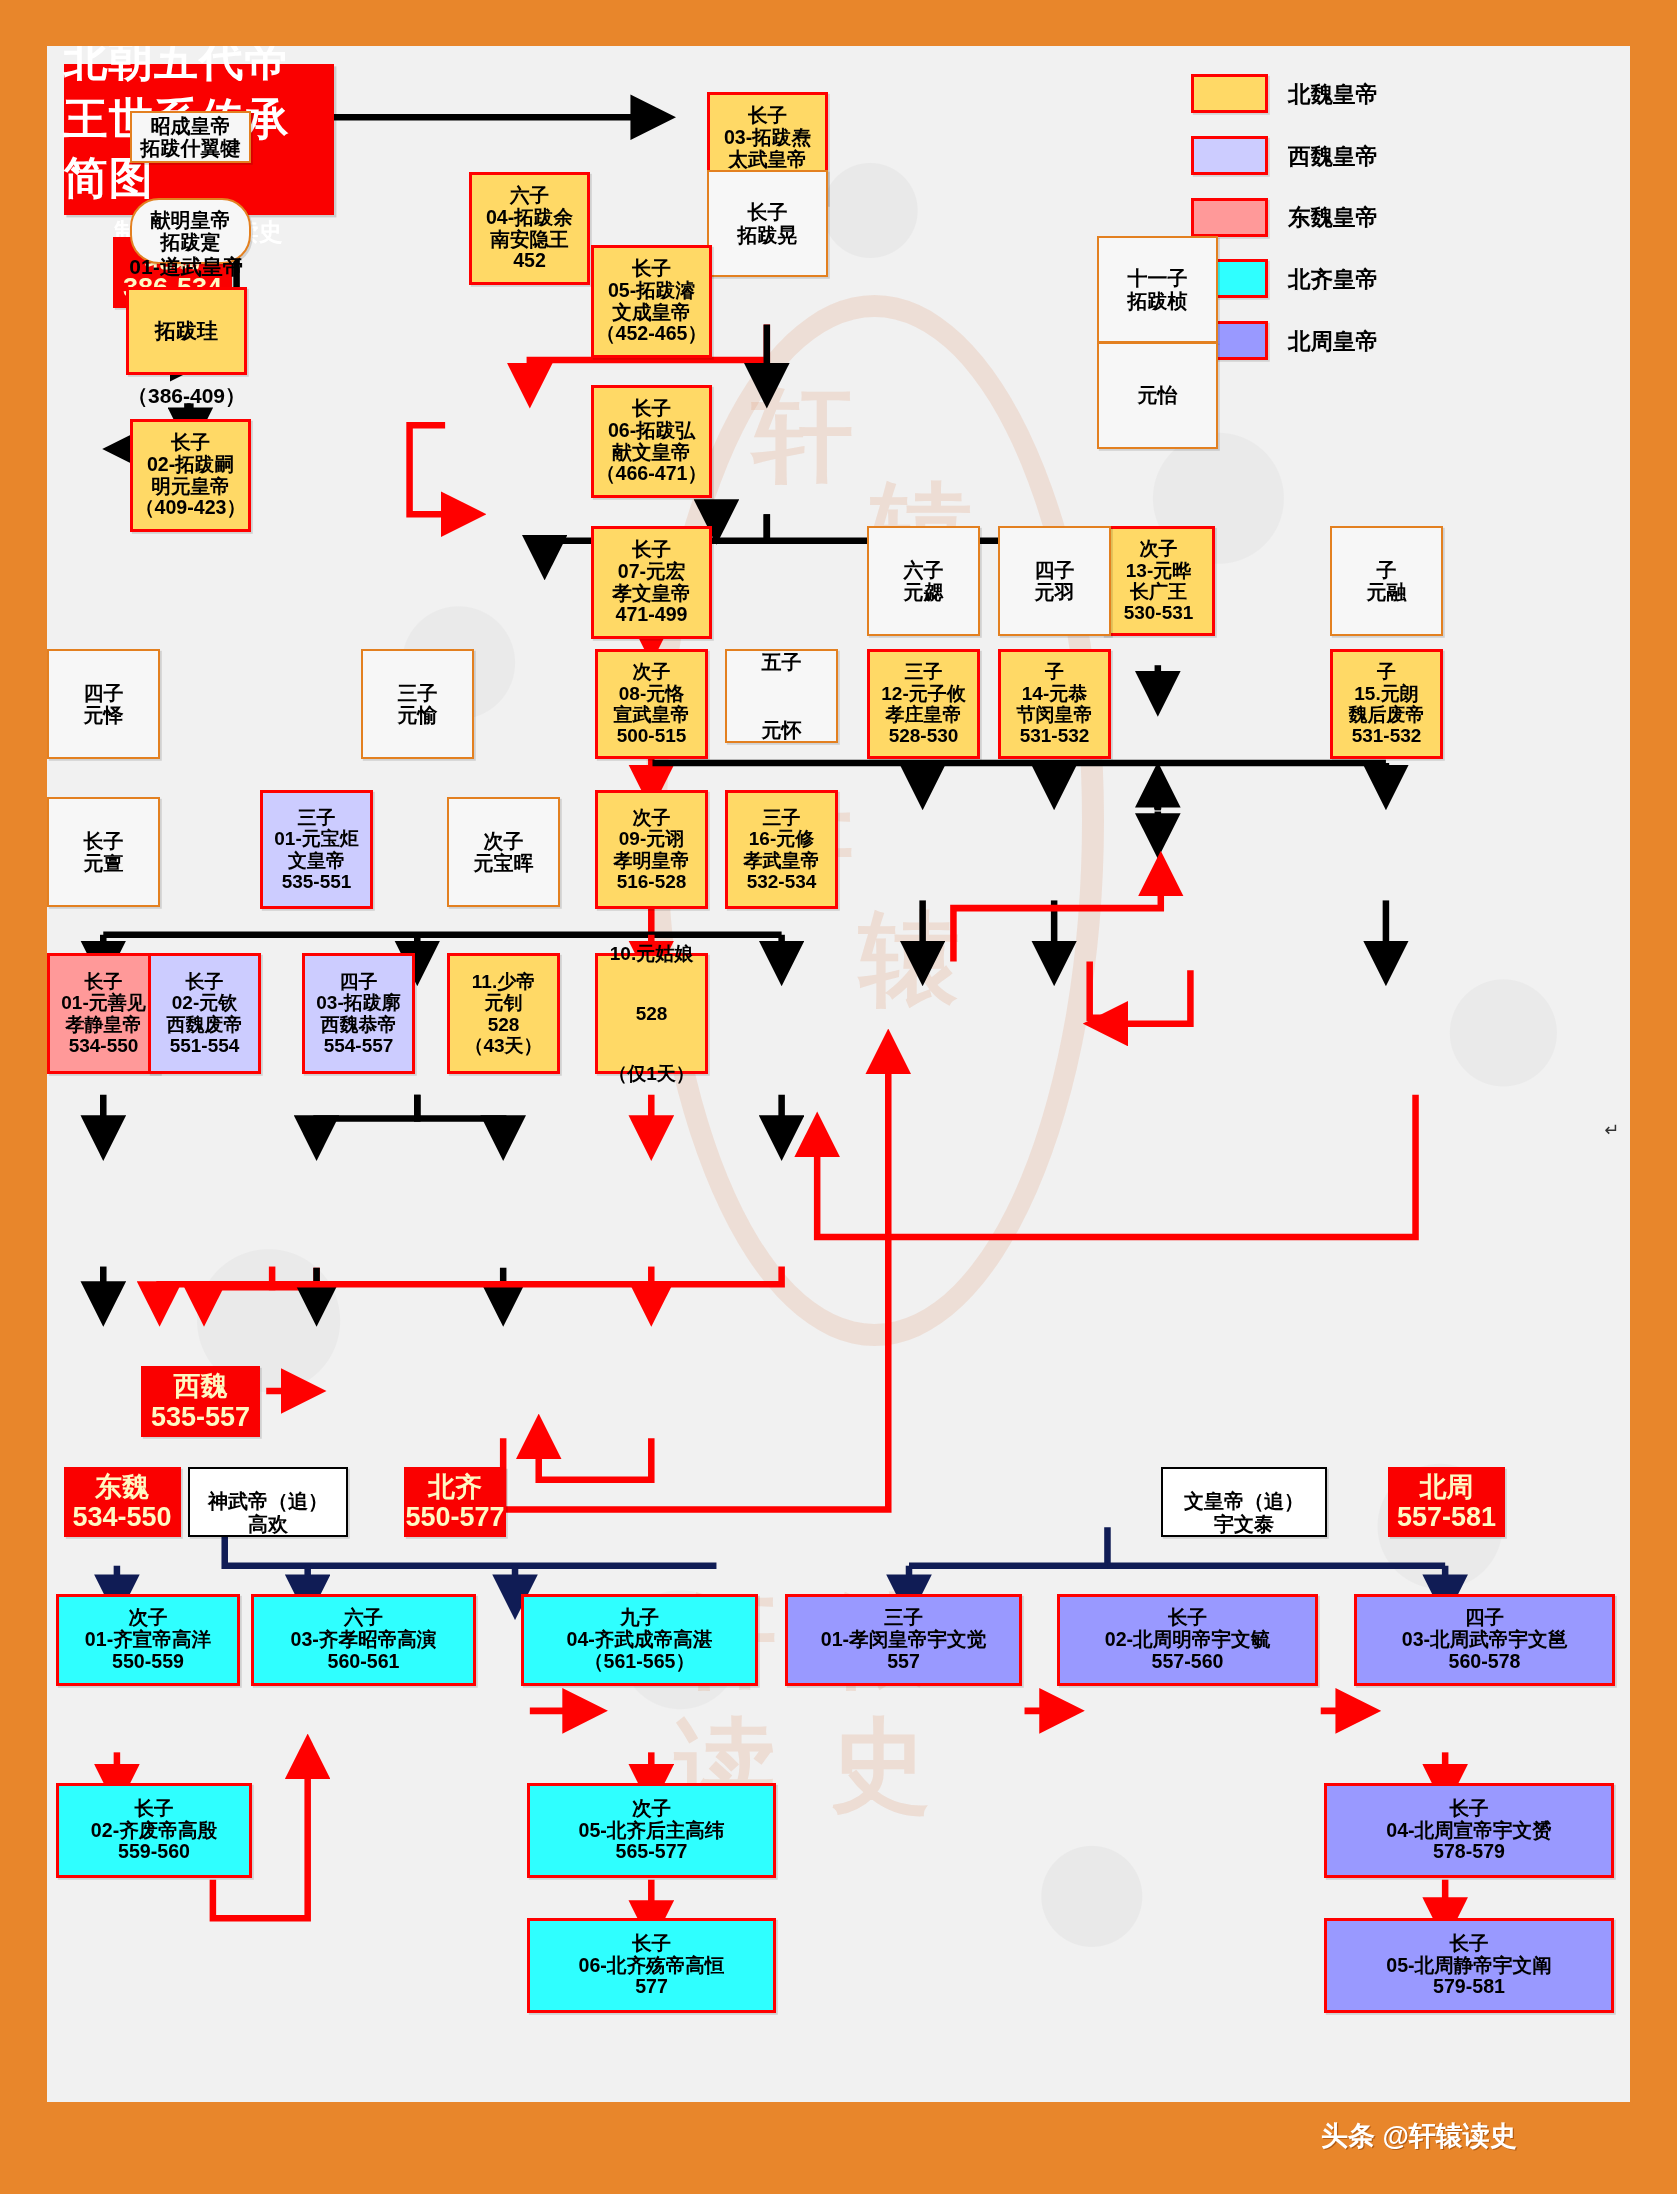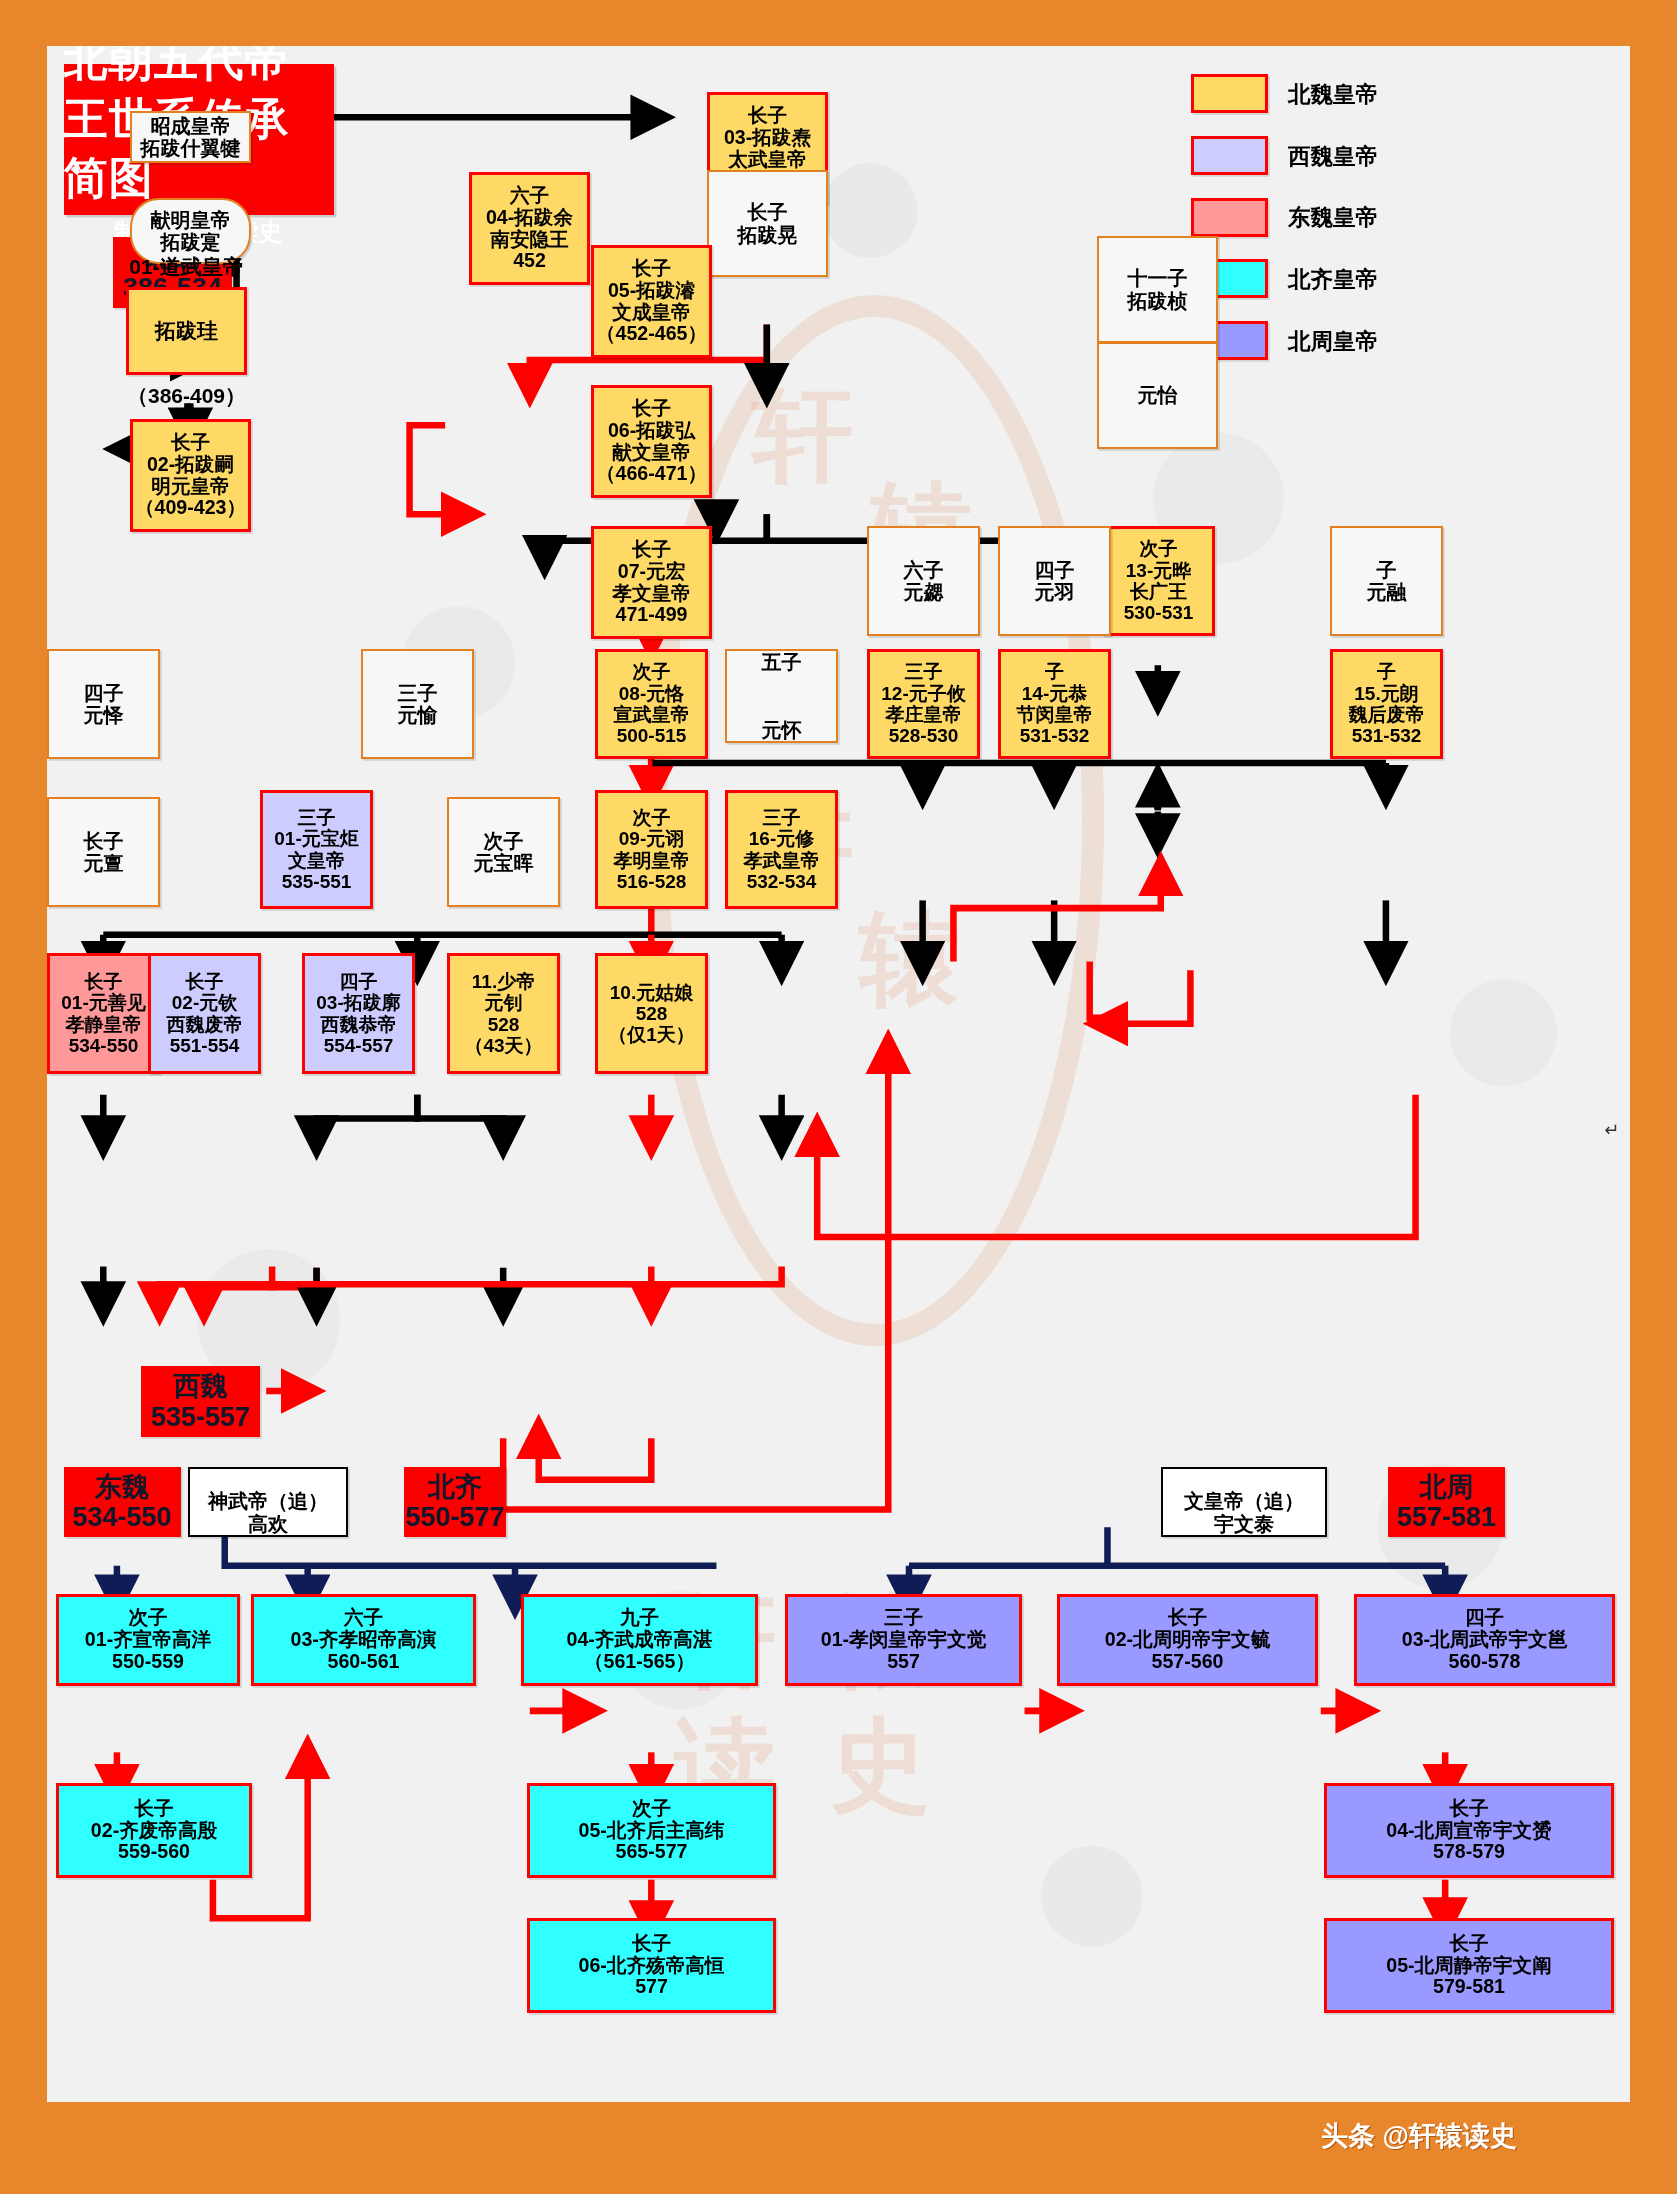--- a/index.html
+++ b/index.html
@@ -31,21 +31,21 @@
        font-weight:bold;line-height:1.12;color:#000;
        box-shadow:1.8px 1.8px 0 rgba(0,0,0,.13);}
   .box div{white-space:nowrap;}
   .wei   {background:#FFD966;border:3px solid #FF0000;}
   .xiwei {background:#CCCCFF;border:3px solid #FF0000;}
   .dongwei{background:#FF9999;border:3px solid #FF0000;}
   .beiqi {background:#2FFFFF;border:3px solid #FF0000;}
   .beizhou{background:#9999FF;border:3px solid #FF0000;}
   .plain {background:#F7F7F7;border:2.4px solid #E38020;}
   .white {background:#FFFFFF;border:2.4px solid #000000;justify-content:flex-end;}
-  .dyn   {background:#FA0000;border:none;color:#0f172a;}
+  .dyn   {background:#FA0000;border:none;color:#fef9c3;}
 
   .title{position:absolute;background:#FA0000;box-shadow:2.4px 2.4px 0 rgba(0,0,0,.15);
          display:flex;flex-direction:column;align-items:center;justify-content:center;}
   .title .t1{color:#fff;font-weight:bold;font-size:44px;letter-spacing:1.2px;}
   .title .t2{color:#fff;font-weight:bold;font-size:24px;margin-top:7.1px;}
 
   .lg-sw{position:absolute;border:3.6px solid #FF0000;box-shadow:1.8px 1.8px 0 rgba(0,0,0,.12);}
   .lg-tx{position:absolute;font-weight:bold;font-size:22.5px;color:#000;}
 
   svg.links{position:absolute;left:0;top:0;width:1583px;height:2056px;overflow:visible;}
@@ -386,21 +386,21 @@
       <div>03-拓跋廓</div>
       <div>西魏恭帝</div>
       <div>554-557</div>
     </div>
     <div class="box wei" style="left:400px;top:907px;width:113px;height:121px;font-size:19px;">
       <div>11.少帝</div>
       <div>元钊</div>
       <div>528</div>
       <div>（43天）</div>
     </div>
-    <div class="box wei" style="left:548px;top:907px;width:113px;height:121px;font-size:19px;">
+    <div class="box wei" style="left:548px;top:907px;width:113px;height:121px;font-size:19px;gap:39px;">
       <div>10.元姑娘</div>
       <div>528</div>
       <div>（仅1天）</div>
     </div>
     <div class="box white" style="left:141px;top:1421px;width:160px;height:70px;font-size:20px;">
       <div>神武帝（追）</div>
       <div>高欢</div>
     </div>
     <div class="box white" style="left:1114px;top:1421px;width:166px;height:70px;font-size:20px;">
       <div>文皇帝（追）</div>

